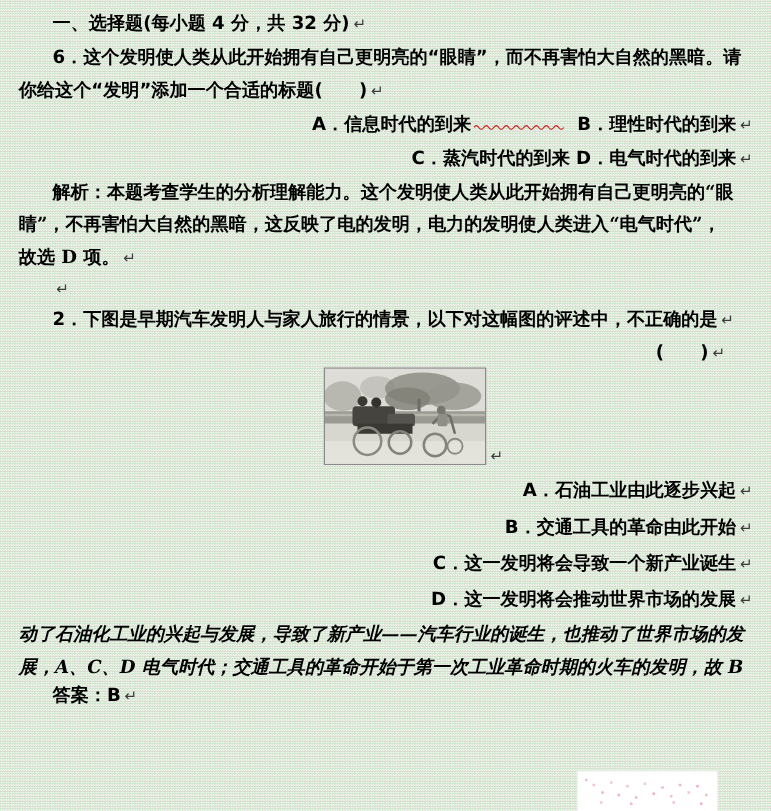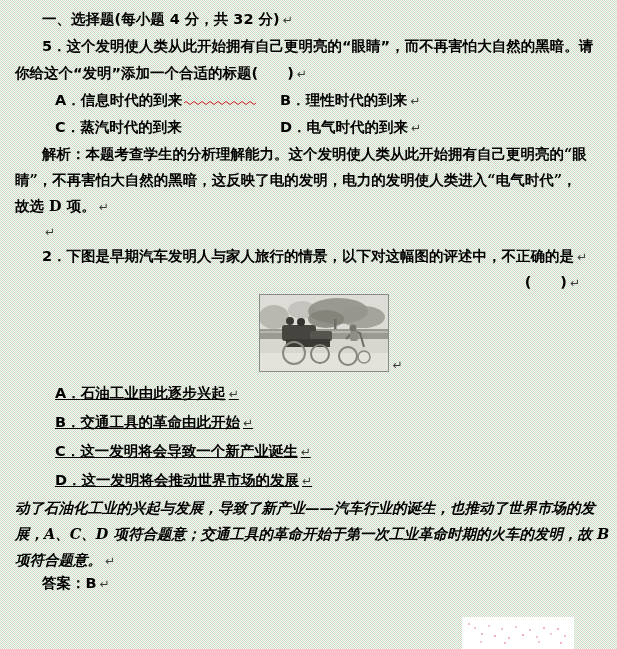--- a/index.html
+++ b/index.html
@@ -10,27 +10,27 @@
       repeating-conic-gradient(rgba(255,255,255,0.85) 0% 25%, rgba(0,0,0,0) 0% 50%),
       repeating-conic-gradient(rgba(238,186,196,0.55) 0% 25%, rgba(0,0,0,0) 0% 50%);
     background-size:2px 2px,4px 4px;
     background-position:0 0,1px 1px;
     font-family:"DejaVu Sans","Liberation Sans",sans-serif;
     color:#000;
   }
   .doc{position:absolute;inset:0;padding:6px 15px 0 15px;font-weight:700;font-size:14.5px;}
   .line{height:27px;line-height:27px;white-space:nowrap;}
   .ind{text-indent:27px;}
-  .optrow{padding-left:40px;}
+  .optrow{padding-left:40px;text-align:right;}
   .opt-a{display:inline-block;width:220px;text-indent:0;}
   .empty-line{height:24px;line-height:24px;}
   .bracket-row{height:24px;line-height:24px;text-align:right;padding-right:22px;}
   .img-row{height:78px;text-align:center;padding-left:45px;}
   .photo{display:inline-block;width:128px;height:76px;border:1px solid #8a8a8a;background:#eae9e4;vertical-align:top;}
-  .q2opts{margin-top:7px;text-decoration:underline;}
+  .q2opts{margin-top:7px;}
   .q2opts .line{height:29px;line-height:29px;}
   .ana{font-family:"DejaVu Serif","Liberation Serif",serif;}
   .ana .line{height:26px;line-height:26px;}
   .ana2{font-style:italic;}
   .ana .lbl, .ans .lbl{font-family:Liberation Sans, sans-serif;font-style:normal;}
   .ansrow{height:27px;line-height:27px;}
   .ansrow-b{height:20px;line-height:20px;}
   .mark{font-size:12px;color:#3a3a3a;margin-left:3px;font-weight:400;font-family:"DejaVu Sans",sans-serif;}
   .mark-img{vertical-align:bottom;}
   .squiggle{margin-left:2px;vertical-align:baseline;}
@@ -47,21 +47,21 @@
 </head>
 <body>
 
 <div class="doc">
 
   <div class="line ind">
     <span>一、选择题(每小题 4 分，共 32 分)</span><span class="mark">↵</span>
   </div>
 
   <div class="line ind">
-    <span>5．这个发明使人类从此开始拥有自己更明亮的“眼睛”，而不再害怕大自然的黑暗。请</span>
+    <span>6．这个发明使人类从此开始拥有自己更明亮的“眼睛”，而不再害怕大自然的黑暗。请</span>
   </div>
   <div class="line">
     <span>你给这个“发明”添加一个合适的标题(　　)</span><span class="mark">↵</span>
   </div>
 
   <div class="line optrow">
     <span class="opt-a">
       <span>A．</span><span>信息时代的到来</span><svg class="squiggle" width="78" height="6" viewBox="0 0 78 6">
           <path d="M0 4 q2 -3 4 0 t4 0 t4 0 t4 0 t4 0 t4 0 t4 0 t4 0 t4 0 t4 0 t4 0 t4 0 t4 0 t4 0 t4 0 t4 0 t4 0 t4 0" fill="none" stroke="#cf2020" stroke-width="1"></path>
         </svg>
@@ -148,24 +148,21 @@
     <div class="line optrow">
       <span>D．</span><span>这一发明将会推动世界市场的发展</span><span class="mark">↵</span>
     </div>
   </div>
 
   <div class="ana ana2">
     <div class="line">
       <span>动了石油化工业的兴起与发展，导致了新产业——汽车行业的诞生，也推动了世界市场的发</span>
     </div>
     <div class="line">
-      <span>展，A、C、D 项符合题意；交通工具的革命开始于第一次工业革命时期的火车的发明，故 B</span>
-    </div>
-    <div class="line">
-      <span>项符合题意。</span><span class="mark">↵</span>
+      <span>展，A、C、D 电气时代；交通工具的革命开始于第一次工业革命时期的火车的发明，故 B</span>
     </div>
   </div>
 
   <div class="line ind ansrow-b ans">
     <span class="lbl">答案：</span><span>B</span><span class="mark">↵</span>
   </div>
 
 </div>
 
 <div class="watermark">

